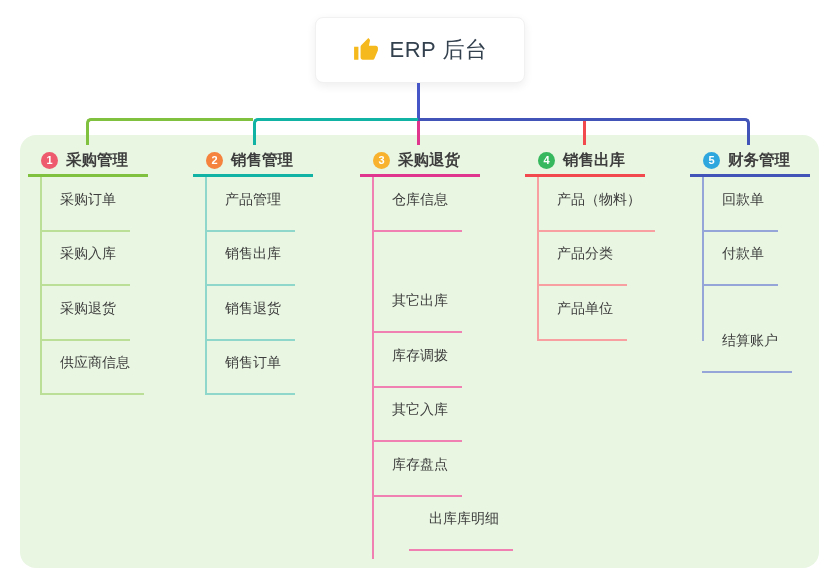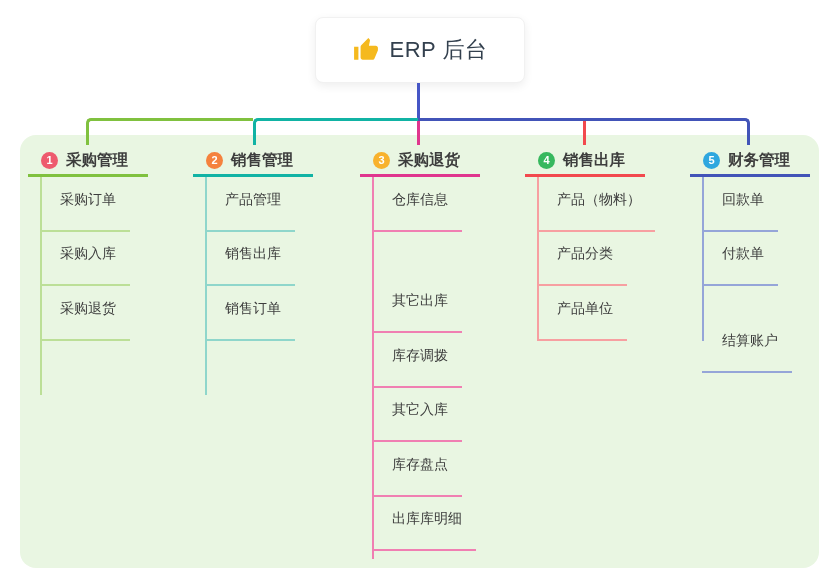--- a/index.html
+++ b/index.html
@@ -79,32 +79,38 @@
       <div class="children" style="left: 40px; top: 177px;">
         <div class="child" style="border-bottom: 2px solid rgb(188, 223, 151);">
           <span class="child-label">采购订单</span>
         </div>
         <div class="child" style="border-bottom: 2px solid rgb(188, 223, 151);">
           <span class="child-label">采购入库</span>
         </div>
         <div class="child" style="border-bottom: 2px solid rgb(188, 223, 151);">
           <span class="child-label">采购退货</span>
         </div>
+        <div class="child" style="border-bottom: 2px solid rgb(188, 223, 151);">
+          <span class="child-label">供应商信息</span>
+        </div>
       </div>
       <div class="branch-header" style="left: 193px; top: 147px; border-bottom: 3px solid rgb(17, 179, 164);">
         <span class="branch-badge" style="background: rgb(245, 130, 61);">2</span>
         <span class="branch-label">销售管理</span>
       </div>
       <div class="spine" style="left: 205px; top: 177px; height: 218px; background: rgb(143, 214, 203);"></div>
       <div class="children" style="left: 205px; top: 177px;">
         <div class="child" style="border-bottom: 2px solid rgb(143, 214, 203);">
           <span class="child-label">产品管理</span>
         </div>
         <div class="child" style="border-bottom: 2px solid rgb(143, 214, 203);">
           <span class="child-label">销售出库</span>
+        </div>
+        <div class="child" style="border-bottom: 2px solid rgb(143, 214, 203);">
+          <span class="child-label">销售退货</span>
         </div>
         <div class="child" style="border-bottom: 2px solid rgb(143, 214, 203);">
           <span class="child-label">销售订单</span>
         </div>
       </div>
       <div class="branch-header" style="left: 360px; top: 147px; border-bottom: 3px solid rgb(224, 54, 142);">
         <span class="branch-badge" style="background: rgb(248, 178, 45);">3</span>
         <span class="branch-label">采购退货</span>
       </div>
       <div class="spine" style="left: 372px; top: 177px; height: 381.5px; background: rgb(240, 127, 178);"></div>
@@ -117,21 +123,21 @@
         </div>
         <div class="child" style="border-bottom: 2px solid rgb(240, 127, 178);">
           <span class="child-label">库存调拨</span>
         </div>
         <div class="child" style="border-bottom: 2px solid rgb(240, 127, 178);">
           <span class="child-label">其它入库</span>
         </div>
         <div class="child" style="border-bottom: 2px solid rgb(240, 127, 178);">
           <span class="child-label">库存盘点</span>
         </div>
-        <div class="child" style="border-bottom: 2px solid rgb(240, 127, 178);">
+        <div class="child" style="border-bottom: 2px solid rgb(240, 127, 178); margin-left: 37px;">
           <span class="child-label">出库库明细</span>
         </div>
       </div>
       <div class="branch-header" style="left: 525px; top: 147px; border-bottom: 3px solid rgb(242, 73, 78);">
         <span class="branch-badge" style="background: rgb(55, 184, 94);">4</span>
         <span class="branch-label">销售出库</span>
       </div>
       <div class="spine" style="left: 537px; top: 177px; height: 163.5px; background: rgb(247, 159, 161);"></div>
       <div class="children" style="left: 537px; top: 177px;">
         <div class="child" style="border-bottom: 2px solid rgb(247, 159, 161);">

